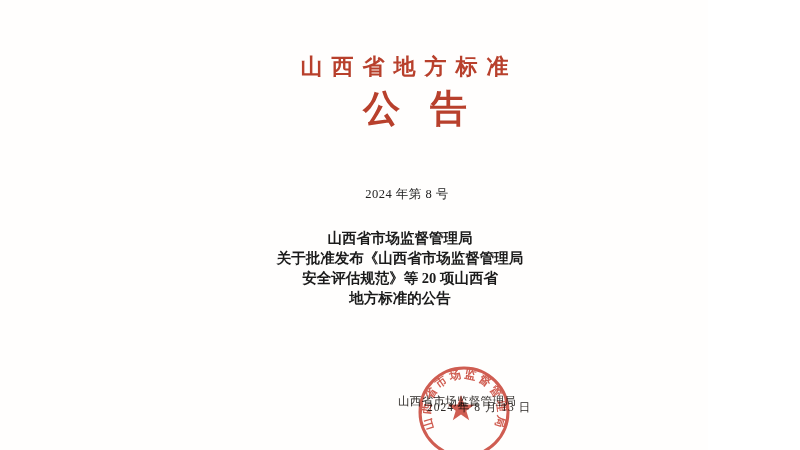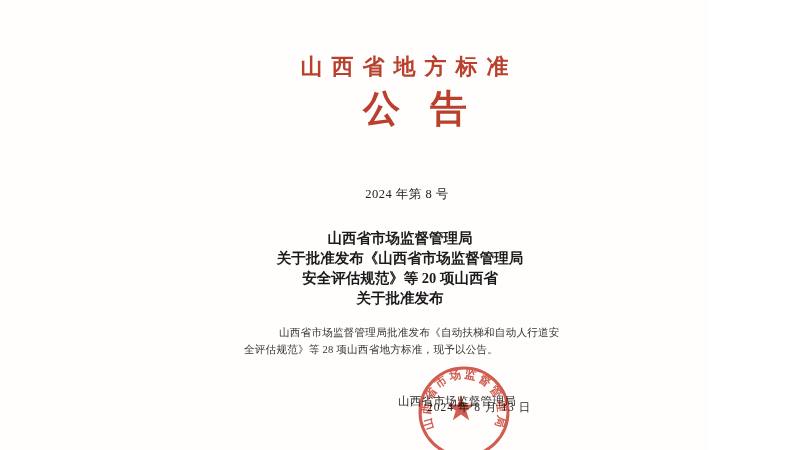--- a/index.html
+++ b/index.html
@@ -115,27 +115,23 @@
   <div class="centered title-series">山西省地方标准</div>
 
   <div class="centered title-announce">公告</div>
 
   <div class="centered doc-number">2024 年第 8 号</div>
 
   <div class="centered heading">
     <div>山西省市场监督管理局</div>
     <div>关于批准发布《山西省市场监督管理局</div>
     <div>安全评估规范》等 20 项山西省</div>
-    <div>关于批准发布</div>
+    <div>地方标准的公告</div>
   </div>
 
-  <div class="body-text">
-    <div class="line indent">山西省市场监督管理局批准发布《自动扶梯和自动人行道安</div>
-    <div class="line">全评估规范》等 28 项山西省地方标准，现予以公告。</div>
-  </div>
 
   <div class="sig-org">山西省市场监督管理局</div>
 
   <div class="sig-date">2024 年 8 月 13 日</div>
 
   <svg class="seal" viewBox="0 0 120 120" xmlns="http://www.w3.org/2000/svg" xmlns:xlink="http://www.w3.org/1999/xlink">
     <defs>
       <path id="sealArc" d="M 30.6 77 A 34 34 0 1 1 89.4 77" fill="none"></path>
     </defs>
     <circle cx="60" cy="60" r="44" fill="none" stroke="#c5392b" stroke-width="3"></circle>

